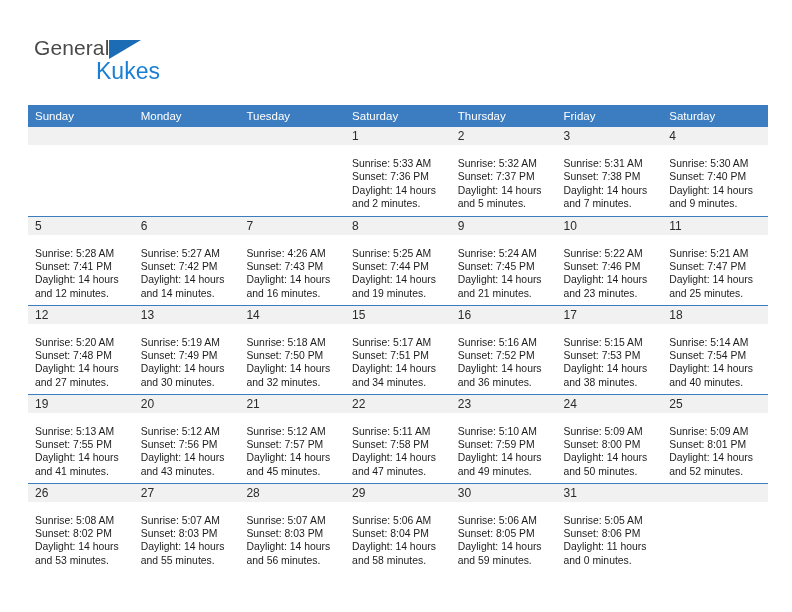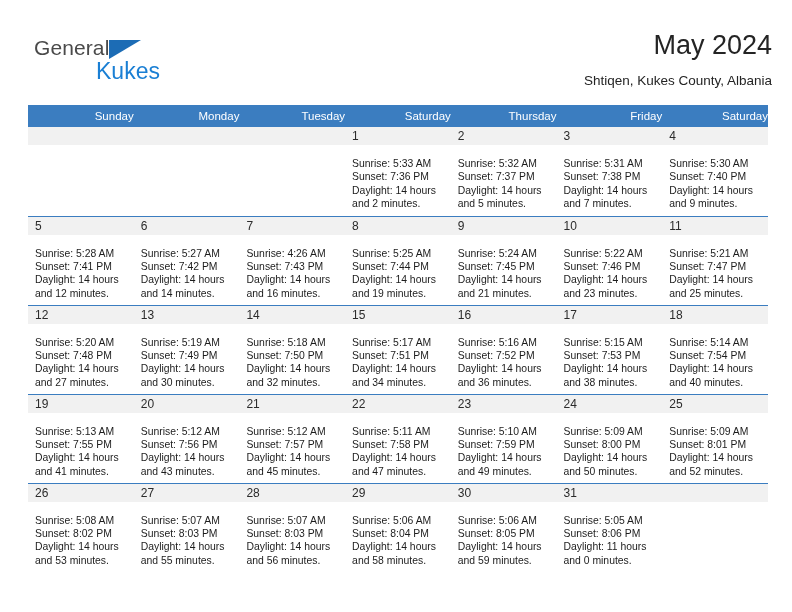--- a/index.html
+++ b/index.html
@@ -92,21 +92,21 @@
     border-collapse: collapse;
     table-layout: fixed;
   }
   .calendar col { width: 105.71px; }
 
   .weekday-row th {
     background: #3b7dc0;
     color: #ffffff;
     font-size: 11.5px;
     font-weight: normal;
-    text-align: right;
+    text-align: left;
     padding: 5px 0 5px 7px;
     height: 19px;
     box-sizing: border-box;
   }
 
   .week-row td {
     vertical-align: top;
     padding: 0;
     height: 89px;
     border-top: 1px solid #3b7dc0;
@@ -135,24 +135,20 @@
 </head>
 <body>
 
 <div class="page">
 
   <div class="header">
     <div class="logo">
       <span class="logo-general">General</span>
       <span class="logo-tri"></span>
       <span class="logo-blue">Kukes</span>
-    </div>
-    <div class="title-block">
-      <div class="cal-title">May 2024</div>
-      <div class="cal-subtitle">Shtiqen, Kukes County, Albania</div>
     </div>
   </div>
 
   <table class="calendar">
     <colgroup>
       <col>
         <col>
         <col>
         <col>
         <col>

